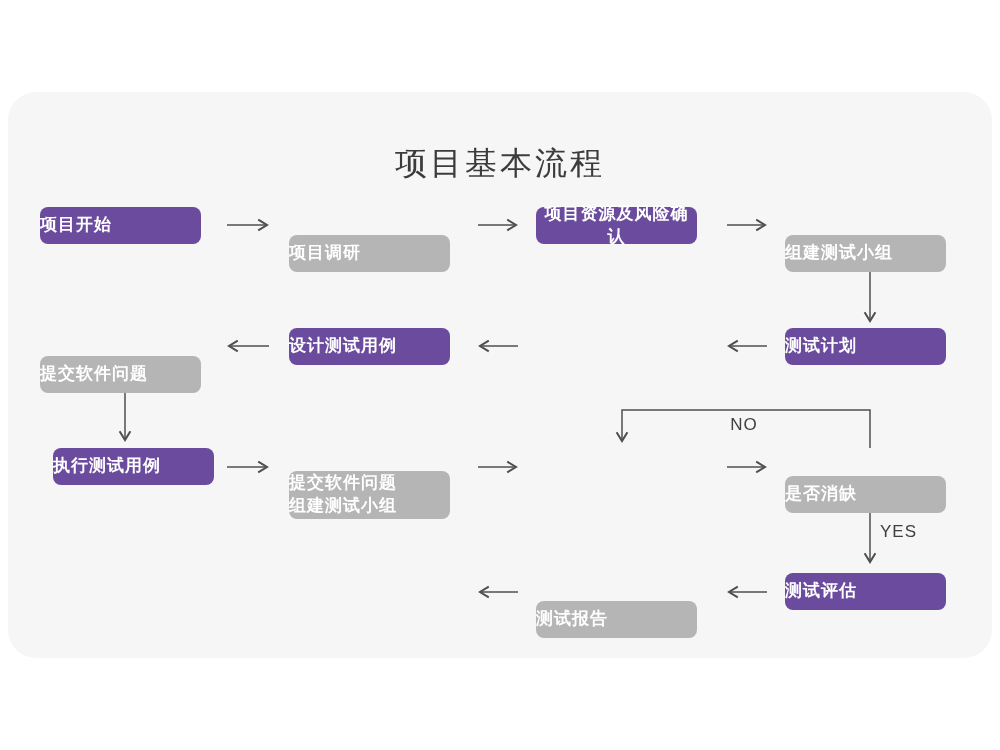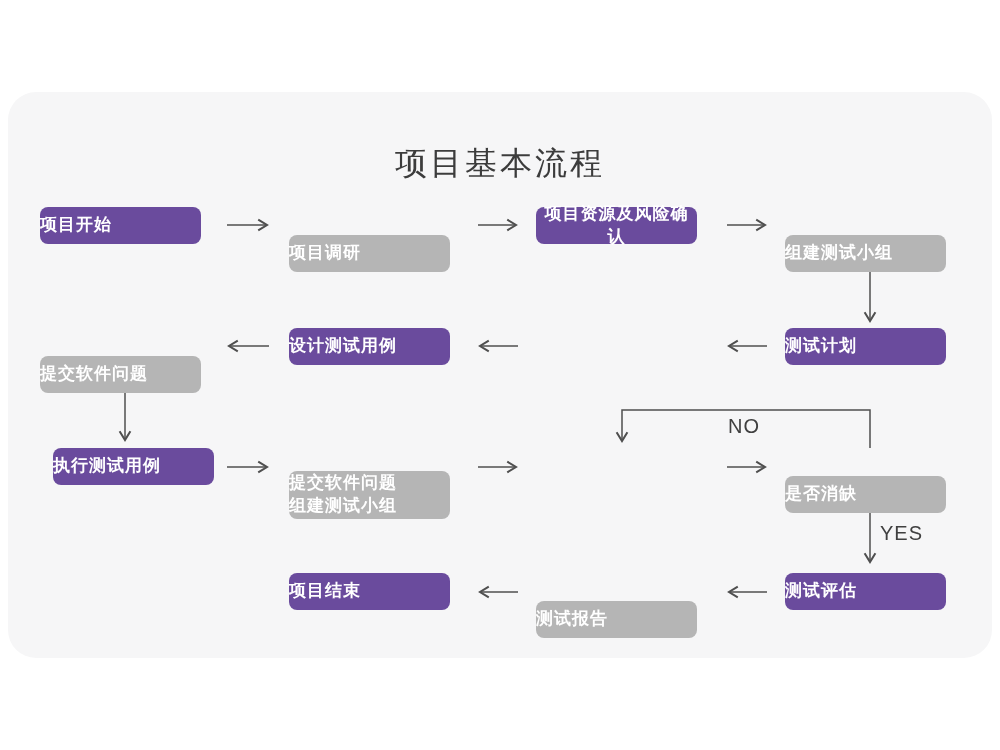--- a/index.html
+++ b/index.html
@@ -65,21 +65,21 @@
     height: 566px;
     pointer-events: none;
   }
   .edge-stroke {
     stroke: var(--arrow_color, #4f4f4f);
     stroke-width: 1.5;
     fill: none;
   }
   .edge-label {
     position: absolute;
-    font-size: 20px;
+    font-size: 17px;
     letter-spacing: 1px;
     color: var(--edge_label_color, #404040);
   }
   .edge-label.no  { left: 706px; top: 323px; width: 60px; text-align: center; }
   .edge-label.yes { left: 872px; top: 430px; }
 </style>
 </head>
 <body>
 
 <div class="stage">
@@ -148,23 +148,20 @@
       <span class="node-label">执行测试用例</span>
     </div>
     <div class="node tall v-gray" style="left:281px;top:351px">
       <span class="node-label">提交软件问题
 组建测试小组</span>
     </div>
     <div class="node v-gray" style="left:777px;top:356px">
       <span class="node-label">是否消缺</span>
     </div>
 
-    <div class="node v-purple" style="left:281px;top:481px">
-      <span class="node-label">项目结束</span>
-    </div>
     <div class="node v-gray" style="left:528px;top:481px">
       <span class="node-label">测试报告</span>
     </div>
     <div class="node v-purple" style="left:777px;top:481px">
       <span class="node-label">测试评估</span>
     </div>
 
   </div>
 </div>
 

